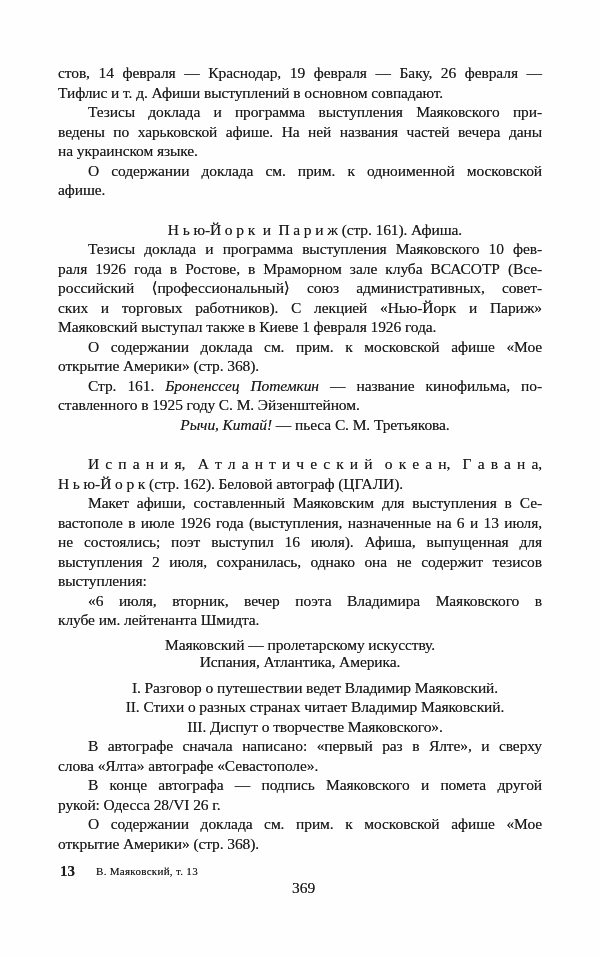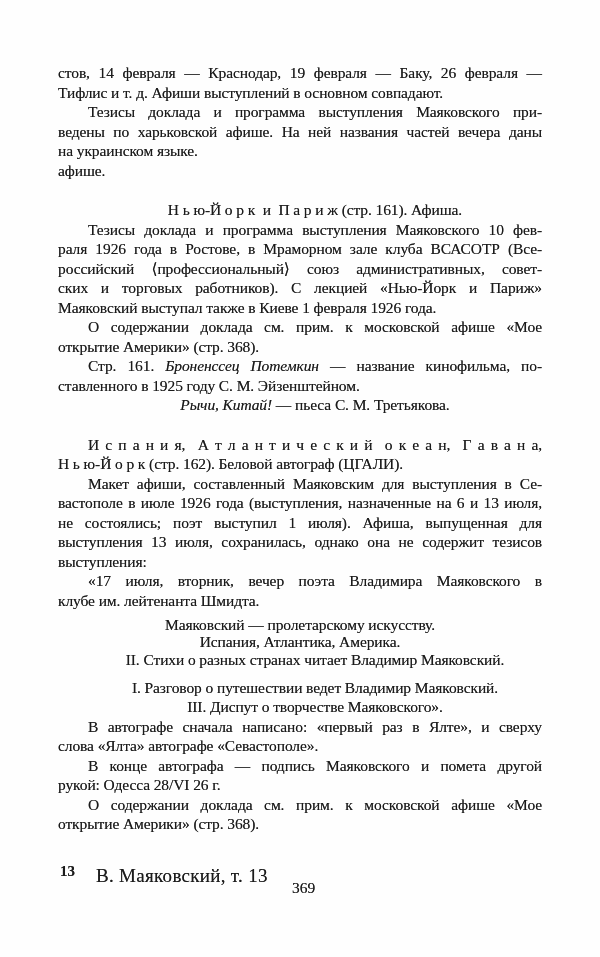--- a/index.html
+++ b/index.html
@@ -55,65 +55,66 @@
     position: absolute;
     left: 2px;
     top: 0;
     font-weight: bold;
     font-size: 15px;
   }
   .footer .sig-label {
     position: absolute;
     left: 38px;
     top: 1.5px;
-    font-size: 19px;
+    font-size: 11px;
     letter-spacing: 0.3px;
   }
   .footer .page-num {
     position: absolute;
     left: 234px;
     top: 16px;
     font-size: 15.5px;
   }
 </style>
 </head>
 <body>
 
 <div class="page">
   <div class="text-block">
       <div class="line align-justify"><span>стов, 14 февраля — Краснодар, 19 февраля — Баку, 26 февраля —</span></div>
       <div class="line align-left"><span>Тифлис и т. д. Афиши выступлений в основном совпадают.</span></div>
       <div class="line align-justify indent"><span>Тезисы доклада и программа выступления Маяковского при-</span></div>
       <div class="line align-justify"><span>ведены по харьковской афише. На ней названия частей вечера даны</span></div>
       <div class="line align-left"><span>на украинском языке.</span></div>
+      <div class="line align-justify indent"><span>О содержании доклада см. прим. к одноименной московской</span></div>
       <div class="line align-left"><span>афише.</span></div>
       <div class="line align-left indent gap-section"><span>Н ь ю-Й о р к &nbsp;и&nbsp; П а р и ж (стр. 161). Афиша.</span></div>
       <div class="line align-justify indent"><span>Тезисы доклада и программа выступления Маяковского 10 фев-</span></div>
       <div class="line align-justify"><span>раля 1926 года в Ростове, в Мраморном зале клуба ВСАСОТР (Все-</span></div>
       <div class="line align-justify"><span>российский ⟨профессиональный⟩ союз административных, совет-</span></div>
       <div class="line align-justify"><span>ских и торговых работников). С лекцией «Нью-Йорк и Париж»</span></div>
       <div class="line align-left"><span>Маяковский выступал также в Киеве 1 февраля 1926 года.</span></div>
       <div class="line align-justify indent"><span>О содержании доклада см. прим. к московской афише «Мое</span></div>
       <div class="line align-left"><span>открытие Америки» (стр. 368).</span></div>
       <div class="line align-justify indent"><span>Стр. 161. </span><span class="em">Броненссец Потемкин</span><span> — название кинофильма, по-</span></div>
       <div class="line align-left"><span>ставленного в 1925 году С. М. Эйзенштейном.</span></div>
       <div class="line align-left indent"><span class="em">Рычи, Китай!</span><span> — пьеса С. М. Третьякова.</span></div>
       <div class="line align-justify indent gap-section"><span>И с п а н и я, &nbsp;А т л а н т и ч е с к и й &nbsp;о к е а н, &nbsp;Г а в а н а,</span></div>
       <div class="line align-left"><span>Н ь ю-Й о р к (стр. 162). Беловой автограф (ЦГАЛИ).</span></div>
       <div class="line align-justify indent"><span>Макет афиши, составленный Маяковским для выступления в Се-</span></div>
       <div class="line align-justify"><span>вастополе в июле 1926 года (выступления, назначенные на 6 и 13 июля,</span></div>
-      <div class="line align-justify"><span>не состоялись; поэт выступил 1 июля). Афиша, выпущенная для</span></div>
-      <div class="line align-justify"><span>выступления 13 июля, сохранилась, однако она не содержит тезисов</span></div>
+      <div class="line align-justify"><span>не состоялись; поэт выступил 16 июля). Афиша, выпущенная для</span></div>
+      <div class="line align-justify"><span>выступления 2 июля, сохранилась, однако она не содержит тезисов</span></div>
       <div class="line align-left"><span>выступления:</span></div>
-      <div class="line align-justify indent"><span>«17 июля, вторник, вечер поэта Владимира Маяковского в</span></div>
+      <div class="line align-justify indent"><span>«6 июля, вторник, вечер поэта Владимира Маяковского в</span></div>
       <div class="line align-left"><span>клубе им. лейтенанта Шмидта.</span></div>
       <div class="line align-center tight gap-small"><span>Маяковский — пролетарскому искусству.</span></div>
       <div class="line align-center tight"><span>Испания, Атлантика, Америка.</span></div>
+      <div class="line align-left indent gap-list"><span>I. Разговор о путешествии ведет Владимир Маяковский.</span></div>
       <div class="line align-left indent"><span>II. Стихи о разных странах читает Владимир Маяковский.</span></div>
-      <div class="line align-left indent gap-list"><span>I. Разговор о путешествии ведет Владимир Маяковский.</span></div>
       <div class="line align-left indent"><span>III. Диспут о творчестве Маяковского».</span></div>
       <div class="line align-justify indent"><span>В автографе сначала написано: «первый раз в Ялте», и сверху</span></div>
       <div class="line align-left"><span>слова «Ялта» автографе «Севастополе».</span></div>
       <div class="line align-justify indent"><span>В конце автографа — подпись Маяковского и помета другой</span></div>
       <div class="line align-left"><span>рукой: Одесса 28/VI 26 г.</span></div>
       <div class="line align-justify indent"><span>О содержании доклада см. прим. к московской афише «Мое</span></div>
       <div class="line align-left"><span>открытие Америки» (стр. 368).</span></div>
     </div>
   <div class="footer">
     <span class="sig-num">13</span>

